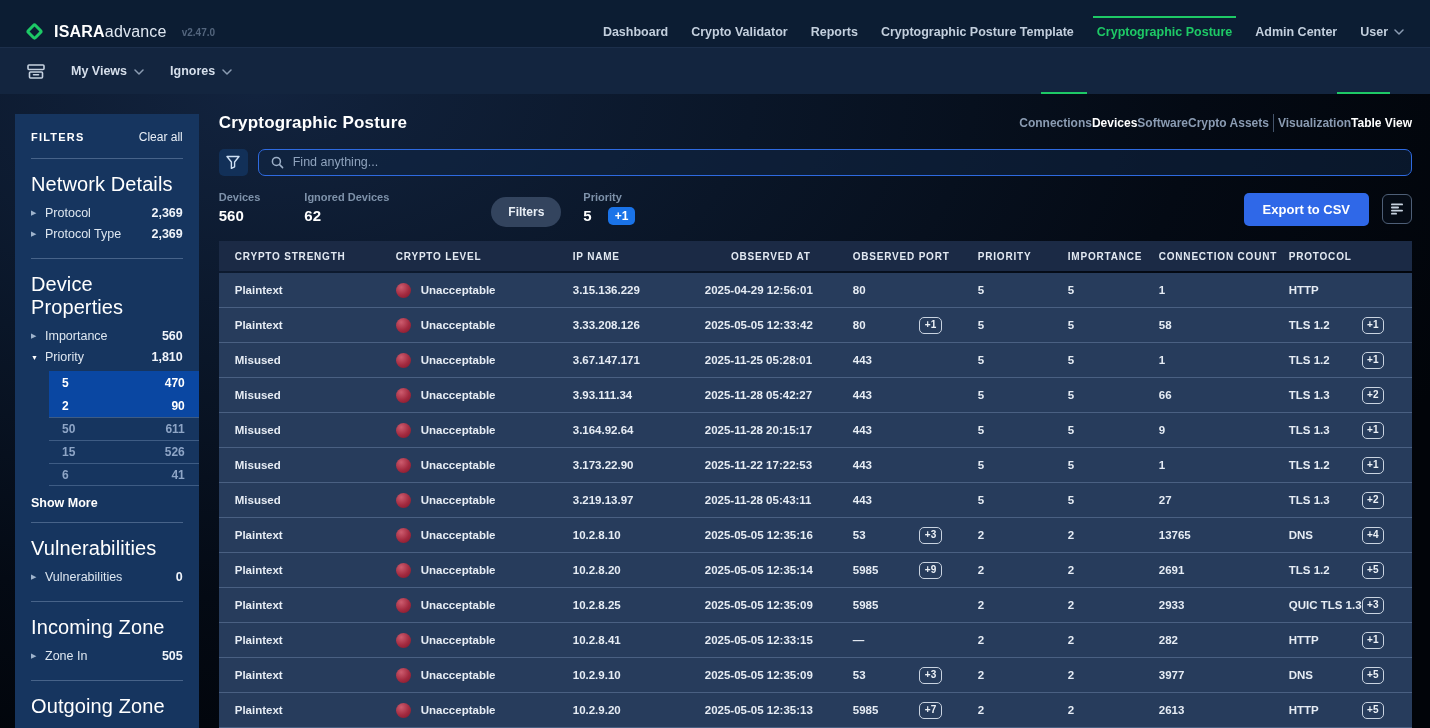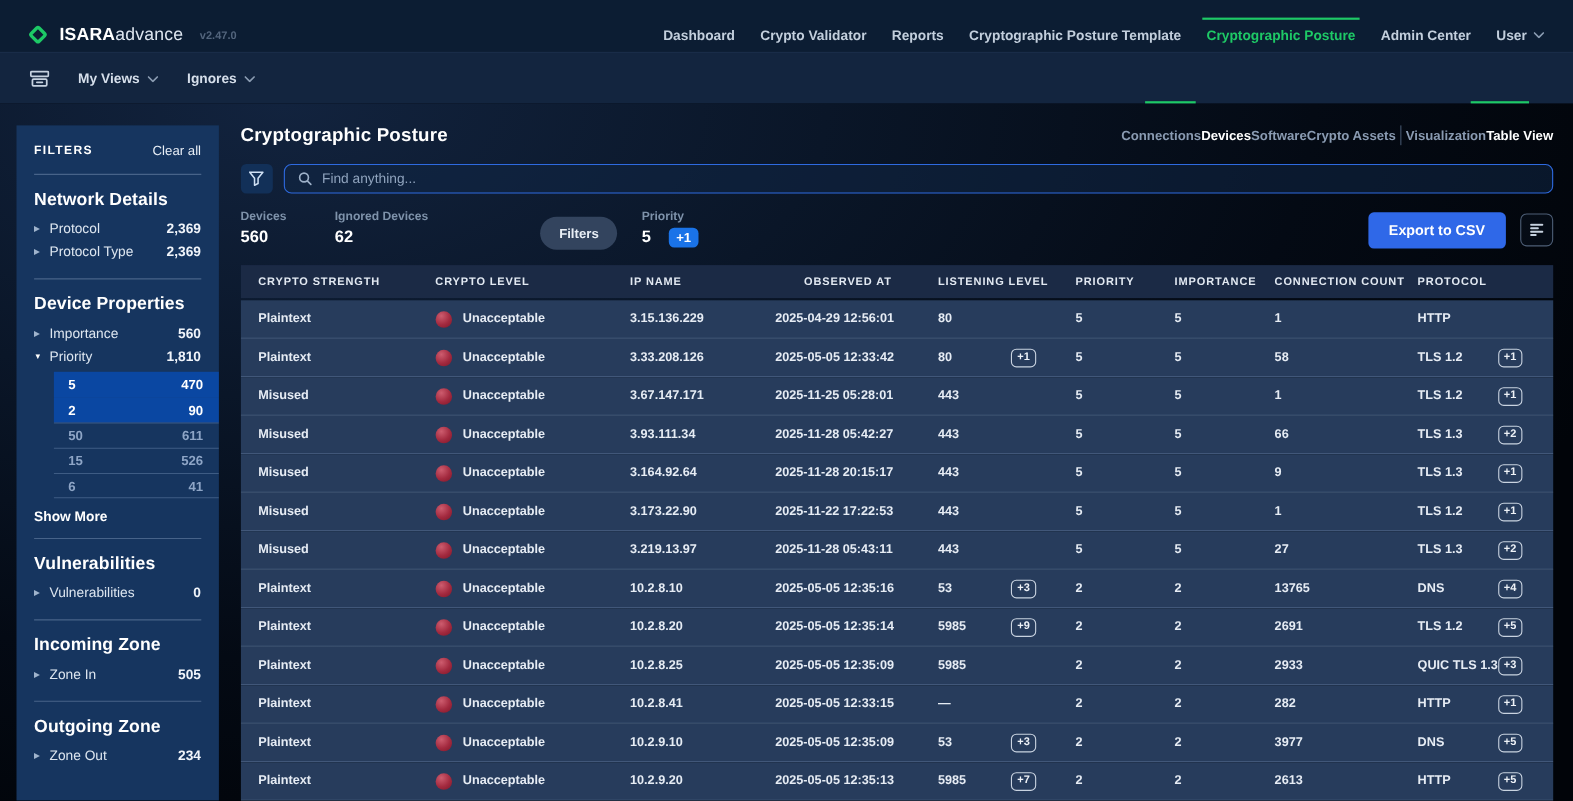--- a/index.html
+++ b/index.html
@@ -32,21 +32,21 @@
 
   
   .layout { display:flex; height:634px; background:radial-gradient(1300px 700px at 18% 0%, #12233e 0%, #0a1628 38%, #040a14 72%, #010409 100%); }
 
   
   .sidebar { width:186px; margin:20px 0 0 15px; background:#16355f; padding:16px 16px 20px 16px; overflow:hidden; }
   .sb-head { display:flex; justify-content:space-between; align-items:center; margin-bottom:14px; }
   .sb-title { font-size:11px; font-weight:800; letter-spacing:1.2px; color:#fff; }
   .sb-clear { font-size:12px; font-weight:400; color:#e8eef6; cursor:pointer; }
   .sb-section { border-top:1px solid rgba(185,205,235,.3); padding:12px 0 10px; }
-  .sb-heading { font-size:16px; font-weight:700; color:#fff; margin:2px 0 10px; letter-spacing:.1px; }
+  .sb-heading { font-size:20px; font-weight:400; color:#fff; margin:2px 0 10px; letter-spacing:.1px; }
   .sb-item { display:flex; align-items:center; margin:7px 0; cursor:pointer; }
   .caret { width:14px; font-size:7px; color:#9fb3cc; flex:none; }
   .caret.open { color:#fff; }
   .sb-label { font-size:12.5px; color:#dde6f0; }
   .sb-count { margin-left:auto; font-size:12.5px; font-weight:700; color:#f0f4fa; }
   .sb-options { margin:4px -16px 0 18px; }
   .opt { display:flex; align-items:center; height:23px; padding:0 14px 0 13px; cursor:pointer; }
   .opt-label { font-size:12px; }
   .opt-count { margin-left:auto; font-size:12px; }
   .opt.sel { background:#0a47a2; }
@@ -298,21 +298,21 @@
           </button>
         </div>
       </div>
 
       <div class="table">
         <div class="thead-row" id="tableHead">
             <div class="th col-strength">CRYPTO STRENGTH</div>
             <div class="th col-level">CRYPTO LEVEL</div>
             <div class="th col-ip">IP NAME</div>
             <div class="th col-observed">OBSERVED AT</div>
-            <div class="th col-port">LISTENING LEVEL</div>
+            <div class="th col-port">OBSERVED PORT</div>
             <div class="th col-priority">PRIORITY</div>
             <div class="th col-importance">IMPORTANCE</div>
             <div class="th col-conn">CONNECTION COUNT</div>
             <div class="th col-protocol">PROTOCOL</div>
           </div>
         <div id="tableBody">
             <div class="tr">
               <div class="td col-strength">Plaintext</div>
               <div class="td col-level">
                 <span class="level-dot"></span>

